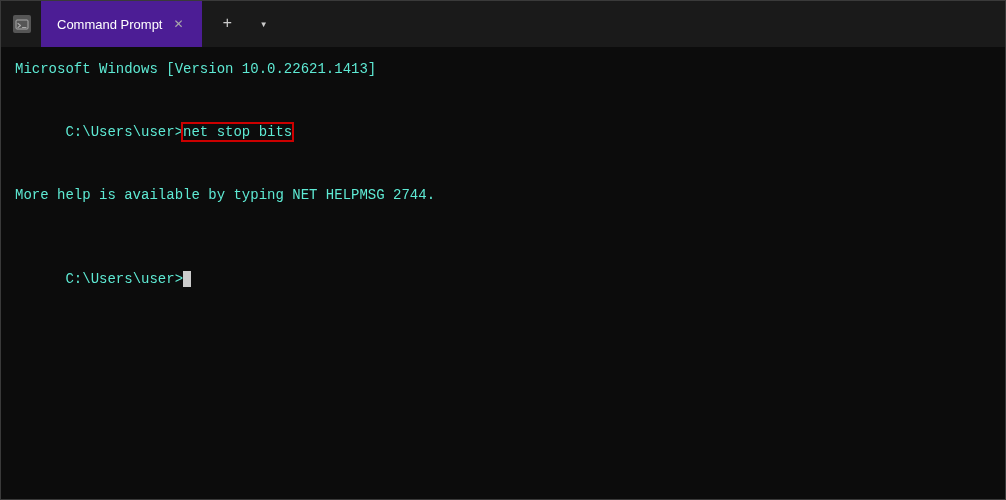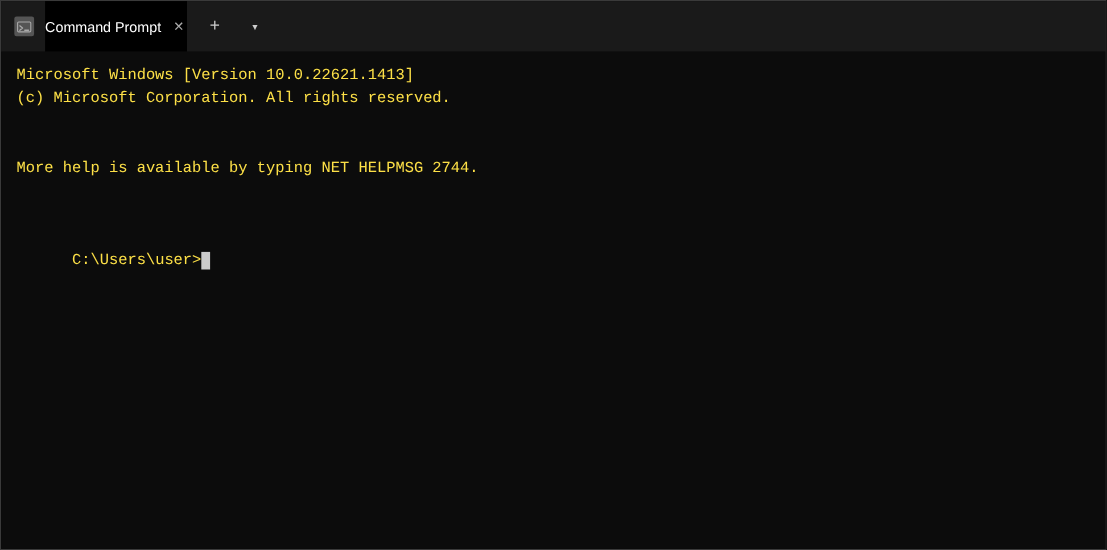--- a/index.html
+++ b/index.html
@@ -51,22 +51,22 @@
       align-items: center;
       justify-content: center;
       color: #ccc;
       font-size: 10px;
     }
 
     .tab {
       display: flex;
       align-items: center;
       gap: 8px;
-      background: #000000;
-      padding: 0 0;
+      background: #4c1d95;
+      padding: 0 16px;
       height: 46px;
       color: #fff;
       font-size: 13px;
       font-family: 'Segoe UI', sans-serif;
     }
 
     .tab-close {
       color: #aaa;
       font-size: 12px;
       cursor: pointer;
@@ -94,21 +94,21 @@
       padding: 0 8px;
       cursor: pointer;
       height: 46px;
       display: flex;
       align-items: center;
     }
 
     .terminal-body {
       flex: 1;
       background: #0c0c0c;
-      color: #fde047;
+      color: #5eead4;
       padding: 12px 14px;
       font-size: 14px;
       line-height: 1.5;
       font-family: 'Courier New', Courier, monospace;
       overflow: hidden;
     }
 
     .line {
       white-space: pre;
     }
@@ -158,22 +158,24 @@
         <span class="tab-close">✕</span>
       </div>
       <div class="new-tab-btn">+</div>
       <div class="dropdown-btn">▾</div>
     </div>
     <div class="spacer"></div>
   </div>
 
   <div class="terminal-body">
     <div class="line">Microsoft Windows [Version 10.0.22621.1413]</div>
-    <div class="line">(c) Microsoft Corporation. All rights reserved.</div>
     <div class="blank-line"></div>
+    <div class="line">
+      <span>C:\Users\user&gt;</span><span class="command-highlight">net stop bits</span>
+    </div>
     <div class="blank-line"></div>
     <div class="line">More help is available by typing NET HELPMSG 2744.</div>
     <div class="blank-line"></div>
     <div class="blank-line"></div>
     <div class="line">
       <span>C:\Users\user&gt;</span><span class="cursor"></span>
     </div>
   </div>
 </div>
 

